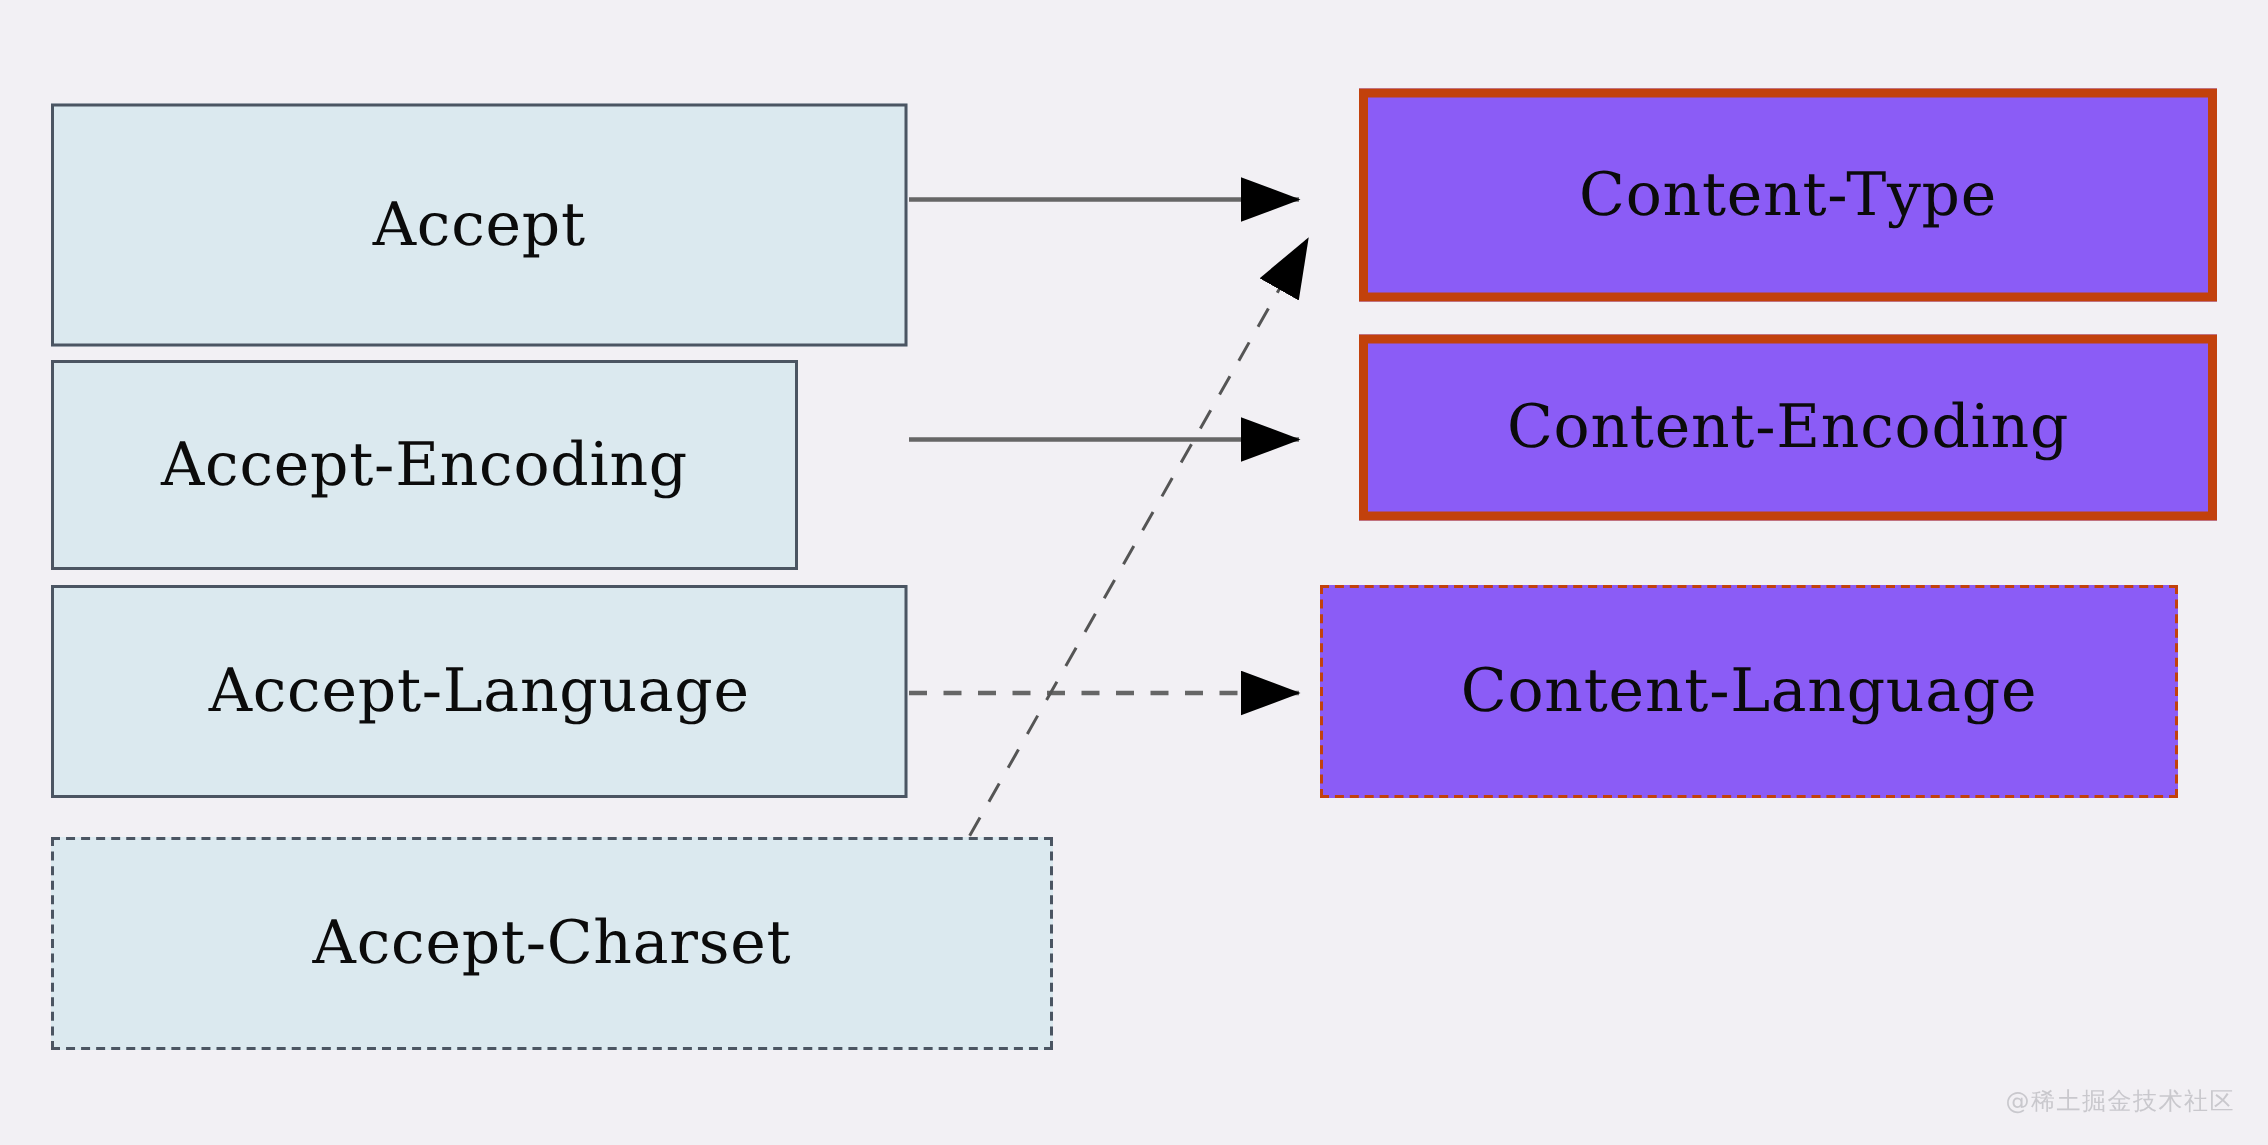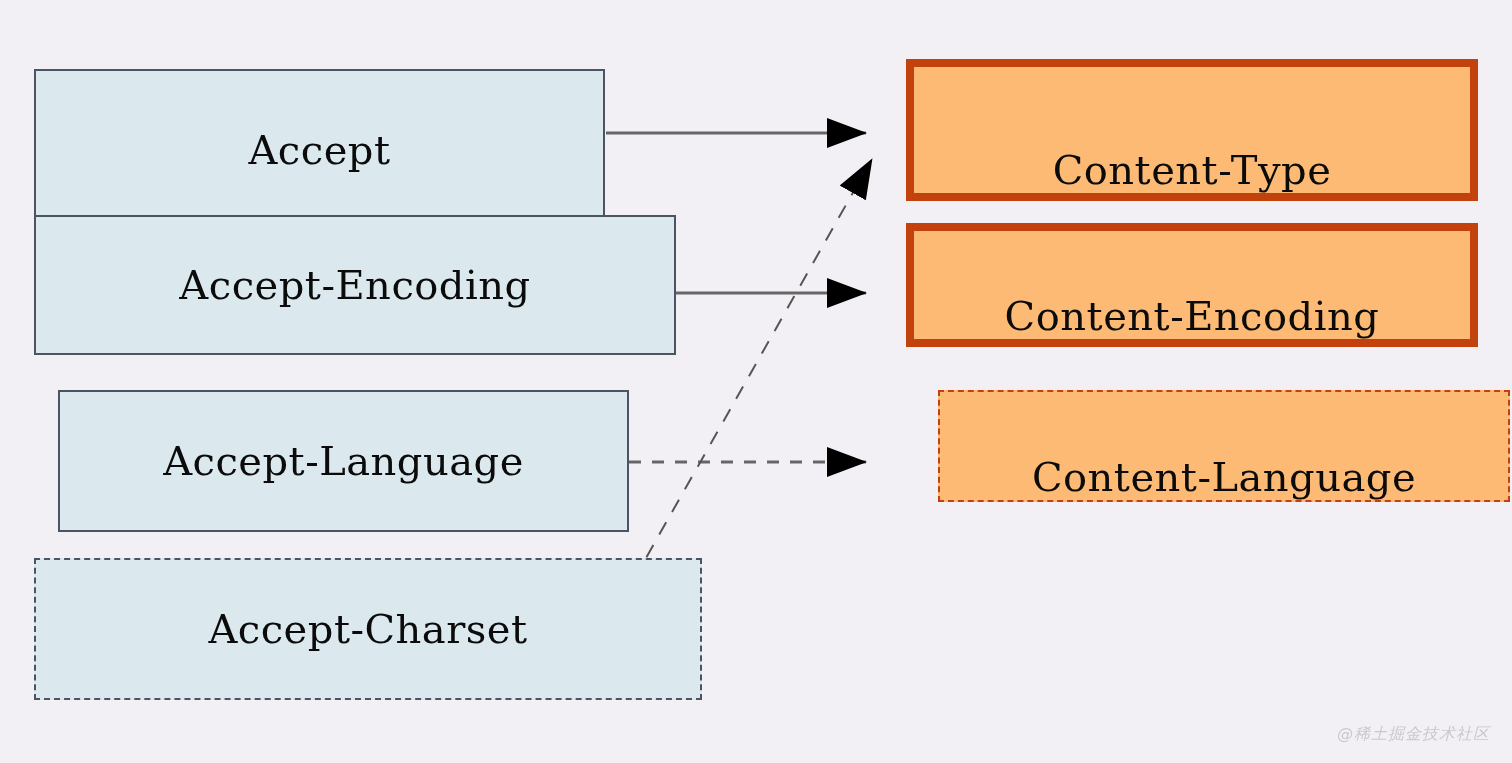--- a/index.html
+++ b/index.html
@@ -35,38 +35,36 @@
     font-size: 40px;
     letter-spacing: 0.5px;
     color: #0b0b0b;
     white-space: nowrap;
   }
   .node.req {
     background: #dbe9ef;
     border: 2px solid #4b5562;
   }
   .node.res {
-    background: #fdba74;
-    border: 8px solid #c2410c;
-    align-items: flex-end;
+    background: #8b5cf6;
+    border: 6px solid #c2410c;
   }
   .node.dashed {
     border-style: dashed;
     border-width: 2px;
   }
   .watermark {
     position: absolute;
     right: 22px;
     bottom: 18px;
     font-family: "DejaVu Sans", sans-serif;
     font-size: 16px;
     color: #c9c8cd;
     letter-spacing: 1px;
     white-space: nowrap;
-    font-style: italic;
   }
 </style>
 </head>
 <body>
 
 <div id="stage">
 
   <svg class="edges" viewBox="0 0 1512 763" width="1512" height="763" xmlns="http://www.w3.org/2000/svg">
     <defs>
       <marker id="arrowBlack" markerWidth="12" markerHeight="9" refX="11.4" refY="4.5" orient="auto" markerUnits="userSpaceOnUse">
@@ -91,39 +89,39 @@
 
     <g>
       <line x1="608" y1="625" x2="872" y2="159" stroke="#555555" stroke-width="2" stroke-dasharray="14 12" marker-end="url(#arrowBlackBig)"></line>
     </g>
   </svg>
 
   <div class="node req" style="left:34px; top:69px; width:571px; height:162px;">
     <span>Accept</span>
   </div>
 
-  <div class="node req" style="left:34px; top:215px; width:642px; height:140px;">
+  <div class="node req" style="left:34px; top:240px; width:498px; height:140px;">
     <span>Accept-Encoding</span>
   </div>
 
-  <div class="node req" style="left:34px; top:390px; width:571px; height:142px;margin-left:24px;">
+  <div class="node req" style="left:34px; top:390px; width:571px; height:142px;">
     <span>Accept-Language</span>
   </div>
 
   <div class="node req dashed" style="left:34px; top:558px; width:668px; height:142px;">
     <span>Accept-Charset</span>
   </div>
 
   <div class="node res" style="left:906px; top:59px; width:572px; height:142px;">
     <span>Content-Type</span>
   </div>
 
   <div class="node res" style="left:906px; top:223px; width:572px; height:124px;">
     <span>Content-Encoding</span>
   </div>
 
-  <div class="node res dashed" style="left:938px; top:390px; width:572px; height:112px;">
+  <div class="node res dashed" style="left:880px; top:390px; width:572px; height:142px;">
     <span>Content-Language</span>
   </div>
 
   <div class="watermark">@稀土掘金技术社区</div>
 
 </div>
 
 </body></html>

